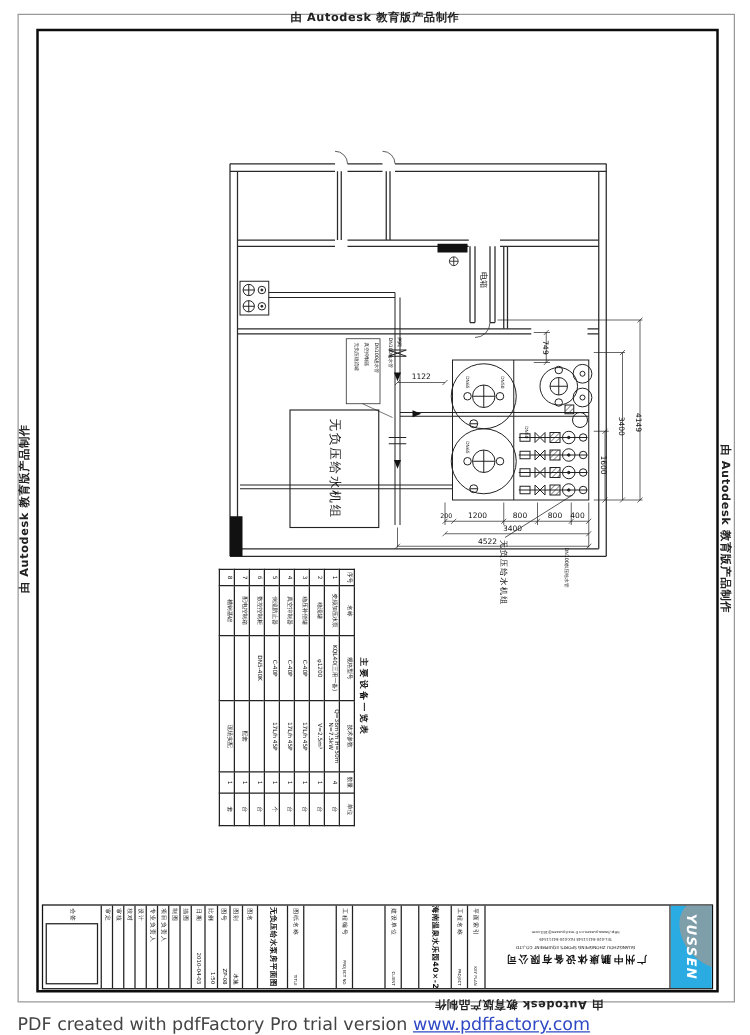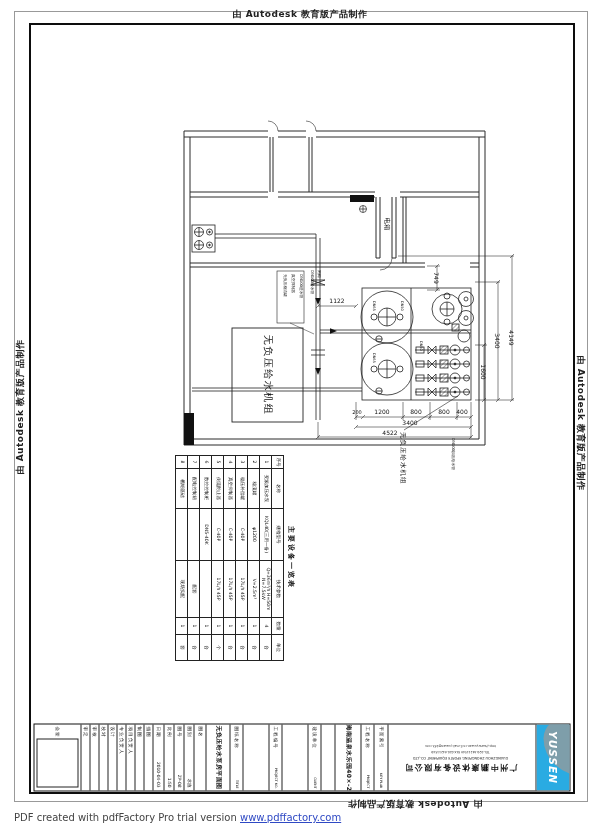--- a/index.html
+++ b/index.html
@@ -5,21 +5,21 @@
   html,body{margin:0;padding:0;background:#e8e8e8;}
   .page{position:relative;width:600px;height:828px;background:#ffffff;overflow:hidden;
         font-family:"DejaVu Sans","Liberation Sans",sans-serif;color:#1a1a1a;}
   .outer-border{position:absolute;left:14px;top:11px;width:572px;height:789px;border:1px solid #999;}
   .inner-border{position:absolute;left:29px;top:23px;width:542px;height:767px;border:2.5px solid #0d0d0d;}
   .banner{position:absolute;font-size:9px;font-weight:bold;color:#222;white-space:nowrap;letter-spacing:.5px;}
   .banner.top{left:300px;top:8px;transform:translateX(-50%);}
   .banner.bottom{left:415px;top:797px;transform:translateX(-50%) rotate(180deg);}
   .banner.left{left:20px;top:407px;transform:translate(-50%,-50%) rotate(-90deg);}
   .banner.right{left:580px;top:423px;transform:translate(-50%,-50%) rotate(90deg);}
-  .pdf-footer{position:absolute;left:14px;top:812px;font-size:10px;color:#444;white-space:nowrap;}
+  .pdf-footer{position:absolute;left:14px;top:812px;font-size:14px;color:#444;white-space:nowrap;}
   .pdf-footer a{color:#2f49c4;text-decoration:underline;}
 
   
   .land{position:absolute;transform:rotate(90deg);}
   
   .table-land{left:133px;top:495px;width:205px;height:125px;}
   .table-land .t-title{height:14px;line-height:14px;text-align:center;font-size:7px;font-weight:bold;letter-spacing:2px;color:#111;}
   table.equip{border-collapse:collapse;width:205px;table-layout:fixed;}
   table.equip td,table.equip th{border:0.7px solid #222;font-size:4.6px;font-weight:normal;
       text-align:center;padding:0;height:11px;line-height:1.05;overflow:hidden;color:#111;}

